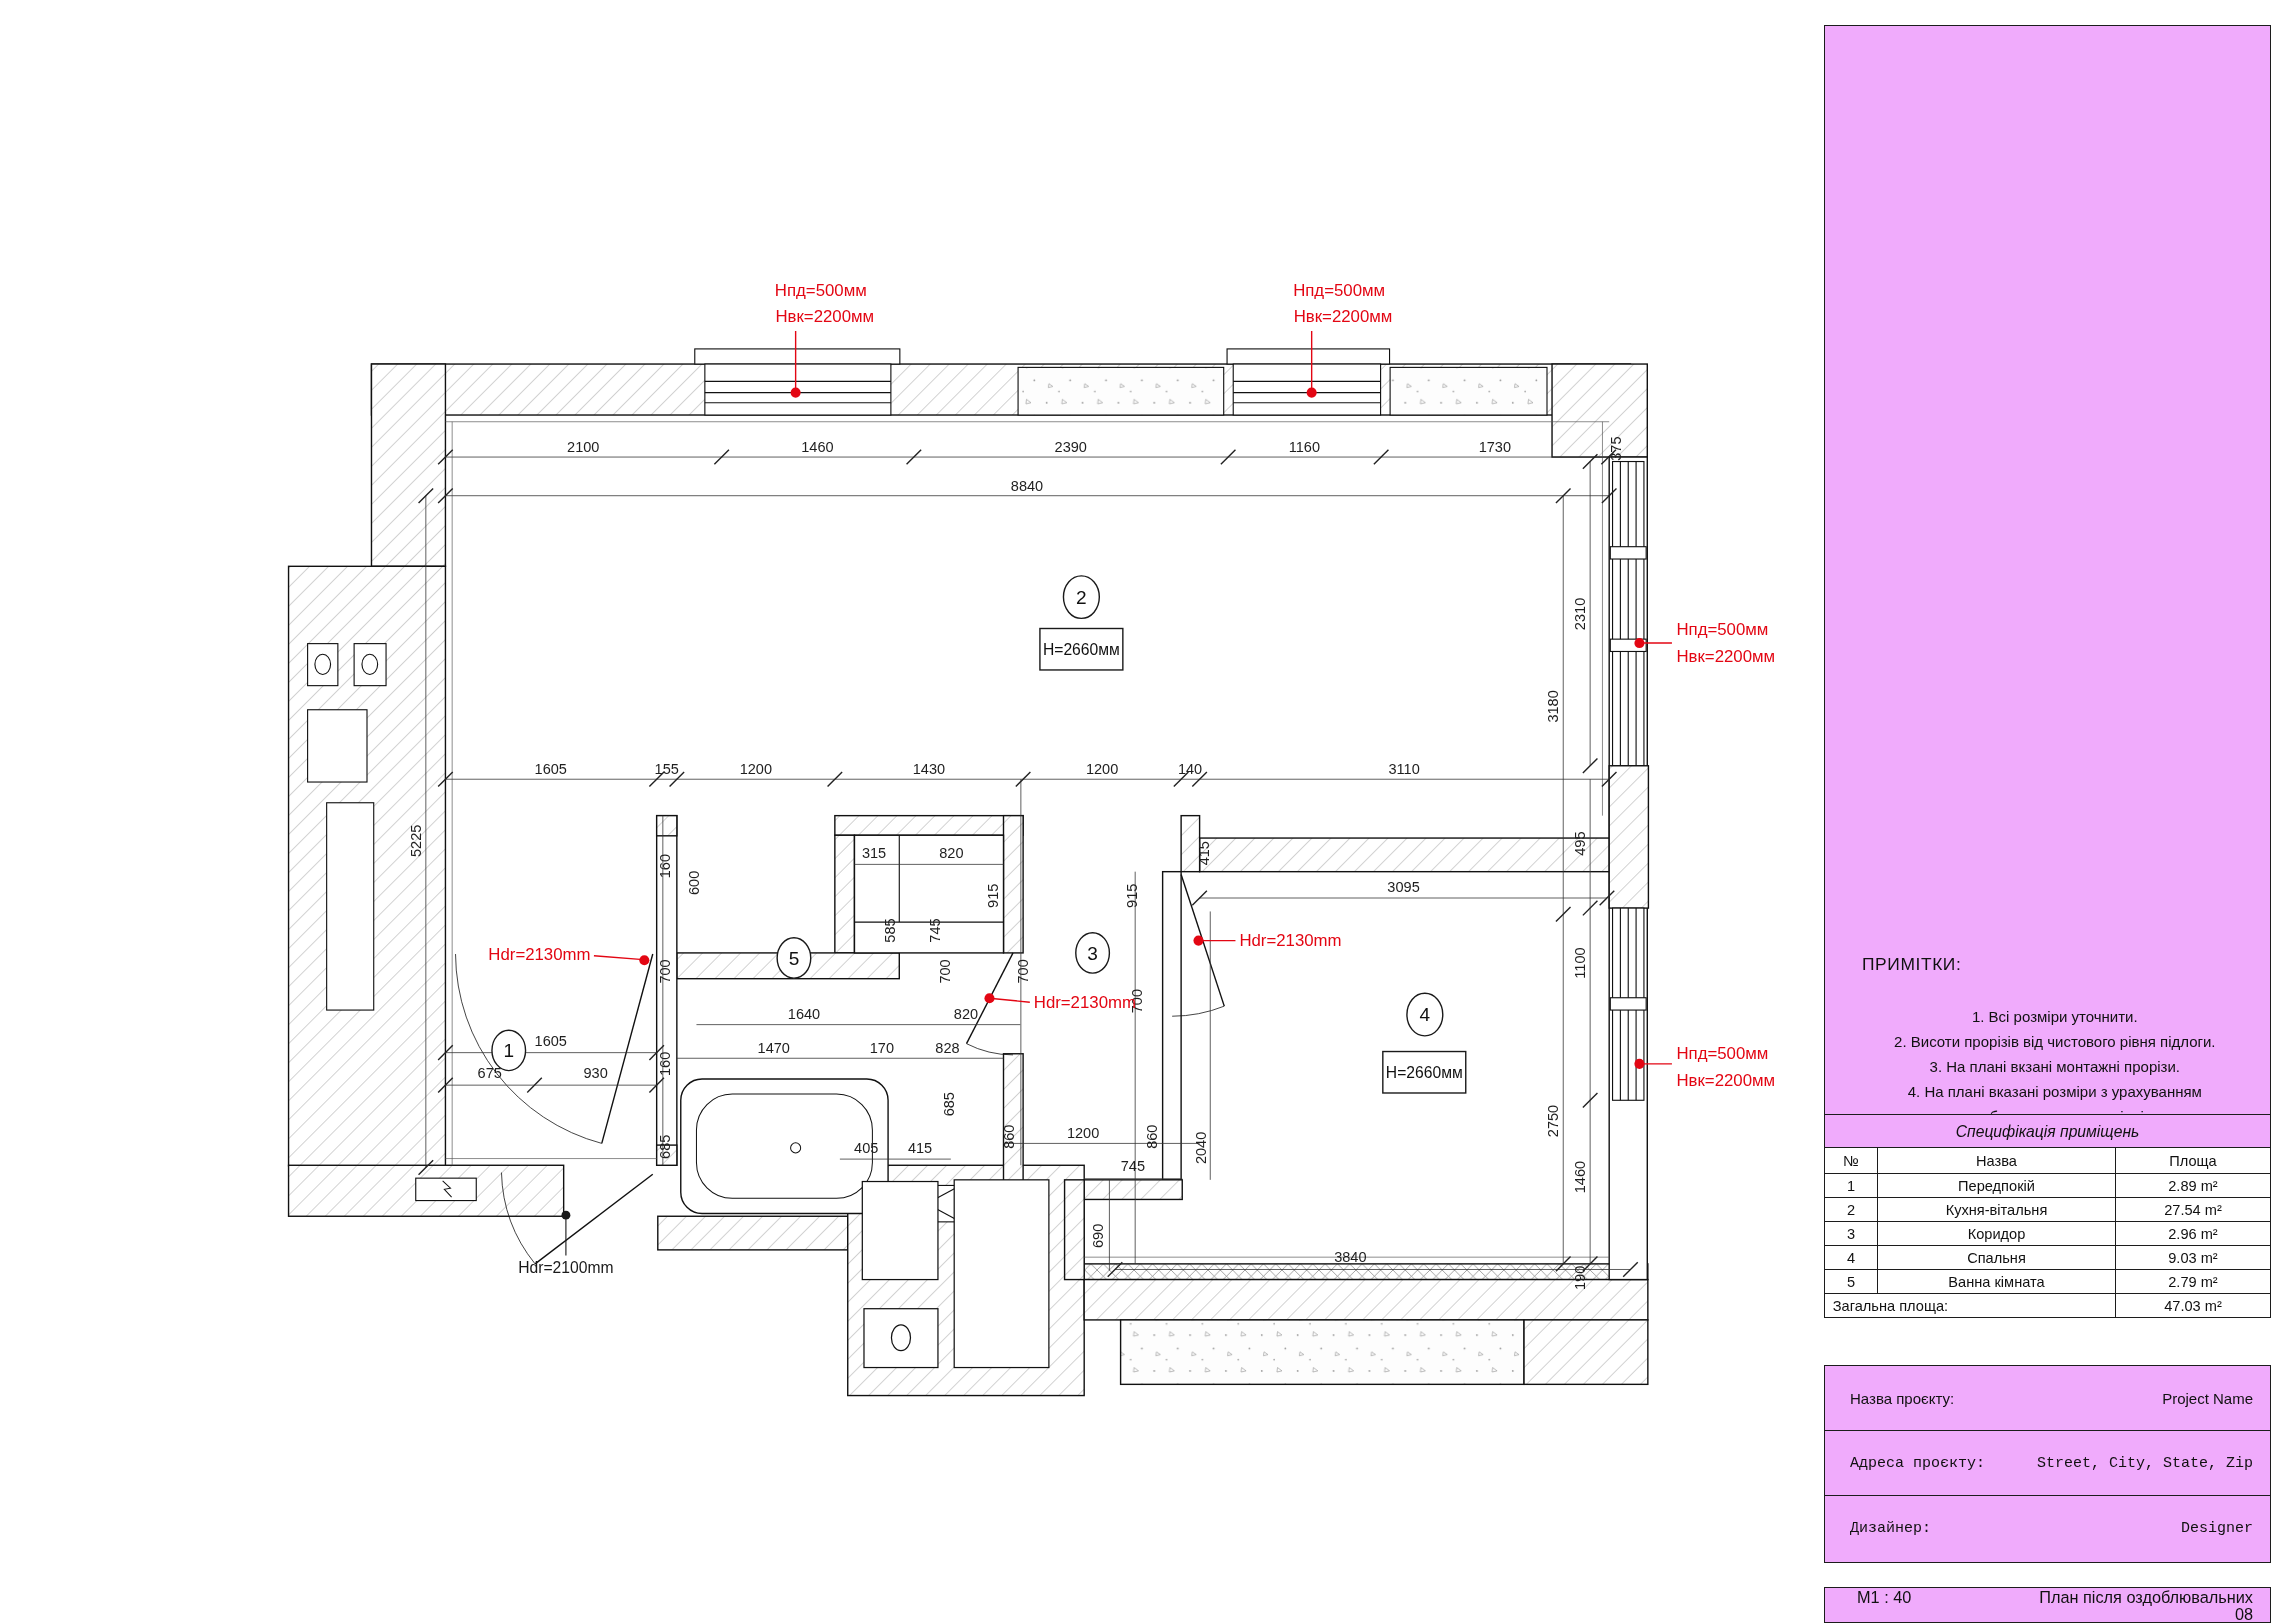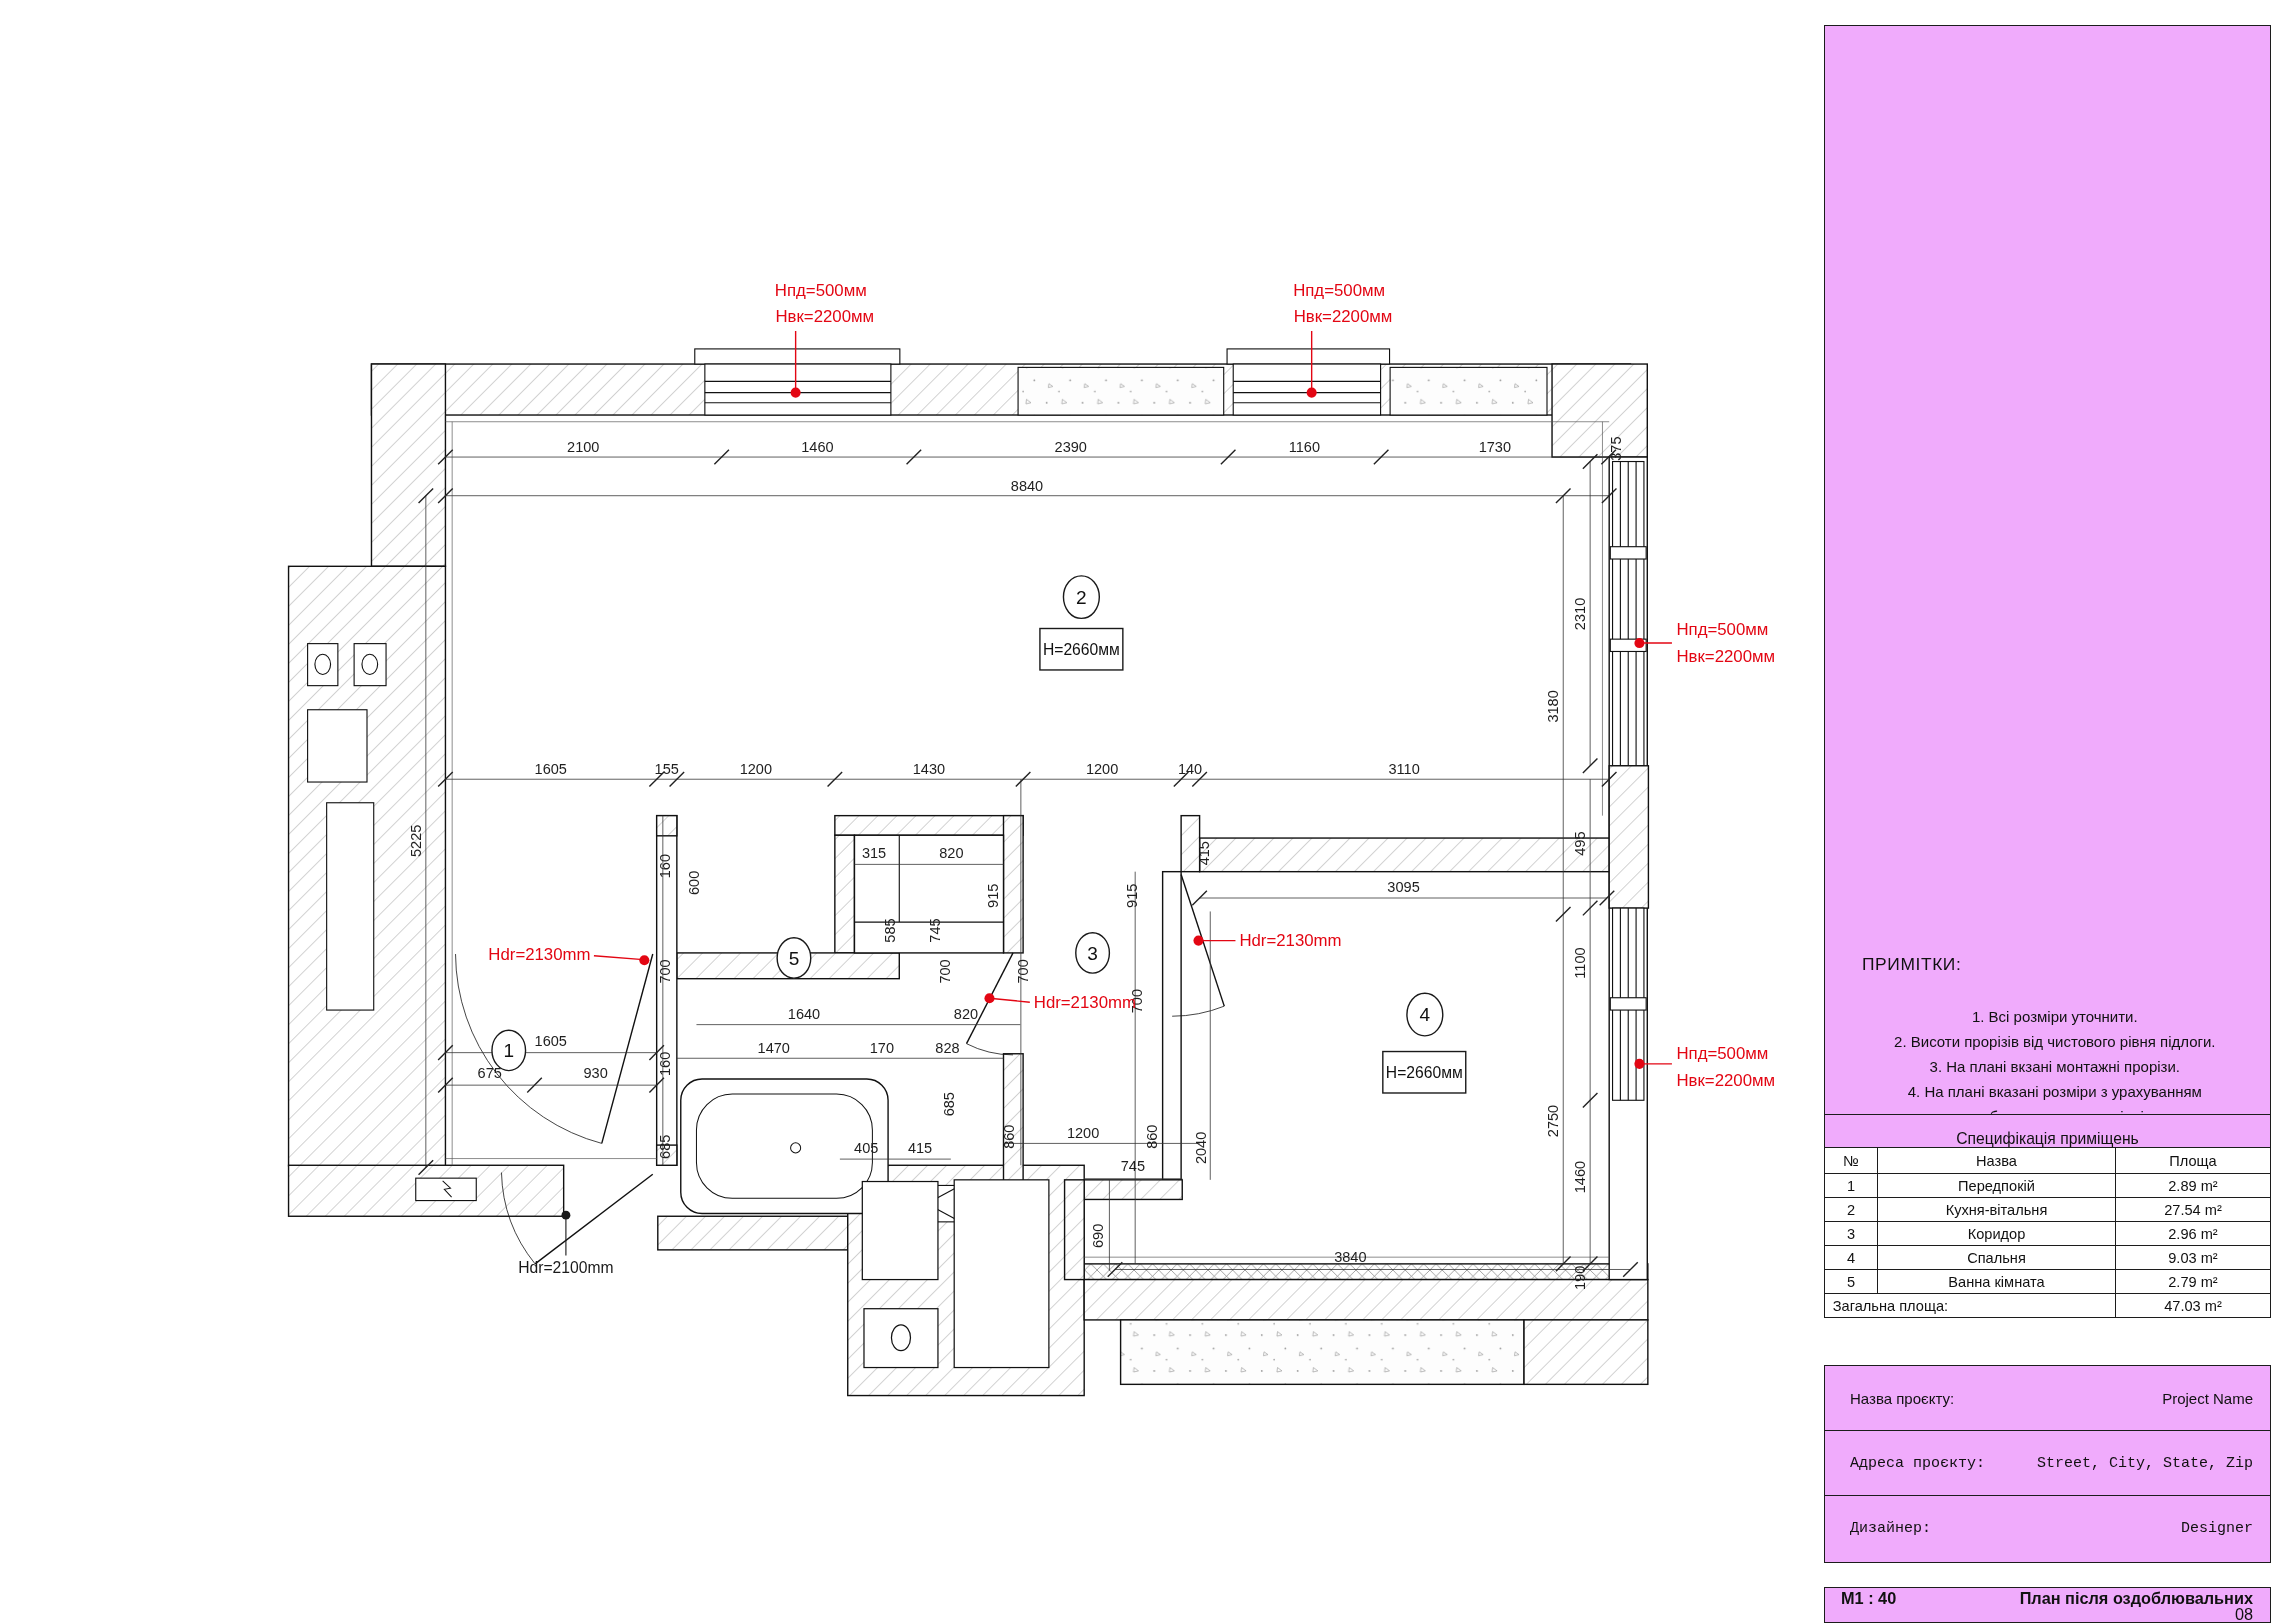--- a/index.html
+++ b/index.html
@@ -11,34 +11,34 @@
   .rt{font-size:30px;fill:#e30613;}
   .rtc{font-size:30px;fill:#e30613;text-anchor:middle;}
   .rte{font-size:30px;fill:#e30613;text-anchor:end;}
   .bk{font-size:28px;fill:#1a1a1a;text-anchor:middle;}
   .rn{font-size:34px;fill:#111;text-anchor:middle;}
   .hb{font-size:28px;fill:#111;text-anchor:middle;}
   
   .pbox{position:absolute;border:1.7px solid #1c1c1c;background:#f0abfc;box-sizing:border-box;}
   .notes-title{position:absolute;left:37px;font-size:17.4px;color:#111;letter-spacing:0.6px;}
   .notes-items{position:absolute;left:37px;right:22.4px;font-size:15px;color:#111;line-height:25px;}
-  .spec-title{display:flex;align-items:flex-end;justify-content:center;font-size:15.7px;color:#111;}
+  .spec-title{display:flex;align-items:center;justify-content:center;font-size:15.7px;color:#111;font-style:italic;}
   table.spec{border-collapse:collapse;width:100%;table-layout:fixed;}
   table.spec td,table.spec th{border:1.1px solid #1c1c1c;font-size:14.6px;color:#111;
       font-weight:normal;padding:0 7.8px;height:24px;box-sizing:border-box;background:#fff;}
   table.spec tr.hdr td{height:26px;}
   .c-num{width:53px;text-align:center;}
   .c-name{width:238px;text-align:center;}
   .c-area{width:155px;text-align:center;}
   .prow{position:absolute;left:0;right:0;display:flex;align-items:center;
         justify-content:space-between;box-sizing:border-box;padding:0 17px 0 25px;
         font-size:15px;color:#111;text-align:center;}
   .prow + .prow{border-top:1.7px solid #1c1c1c;font-family:Liberation Mono, monospace;}
-  .tbar{display:flex;align-items:flex-end;justify-content:space-between;
-        padding:0 17px 0 16px;font-size:16.3px;font-weight:bold;color:#111;box-sizing:border-box;}
+  .tbar{display:flex;align-items:flex-start;justify-content:space-between;
+        padding:0 17px 0 32px;font-size:16.3px;font-weight:normal;color:#111;box-sizing:border-box;}
   .pagebar{display:flex;align-items:center;justify-content:flex-end;
         padding:0 17px;font-size:16.3px;color:#111;box-sizing:border-box;}
 </style>
 </head>
 <body>
 
 <div class="sheet">
 
 <svg width="2295" height="1624" viewBox="0 0 4096 2897" style="position:absolute;left:0;top:0;">
   <defs>

